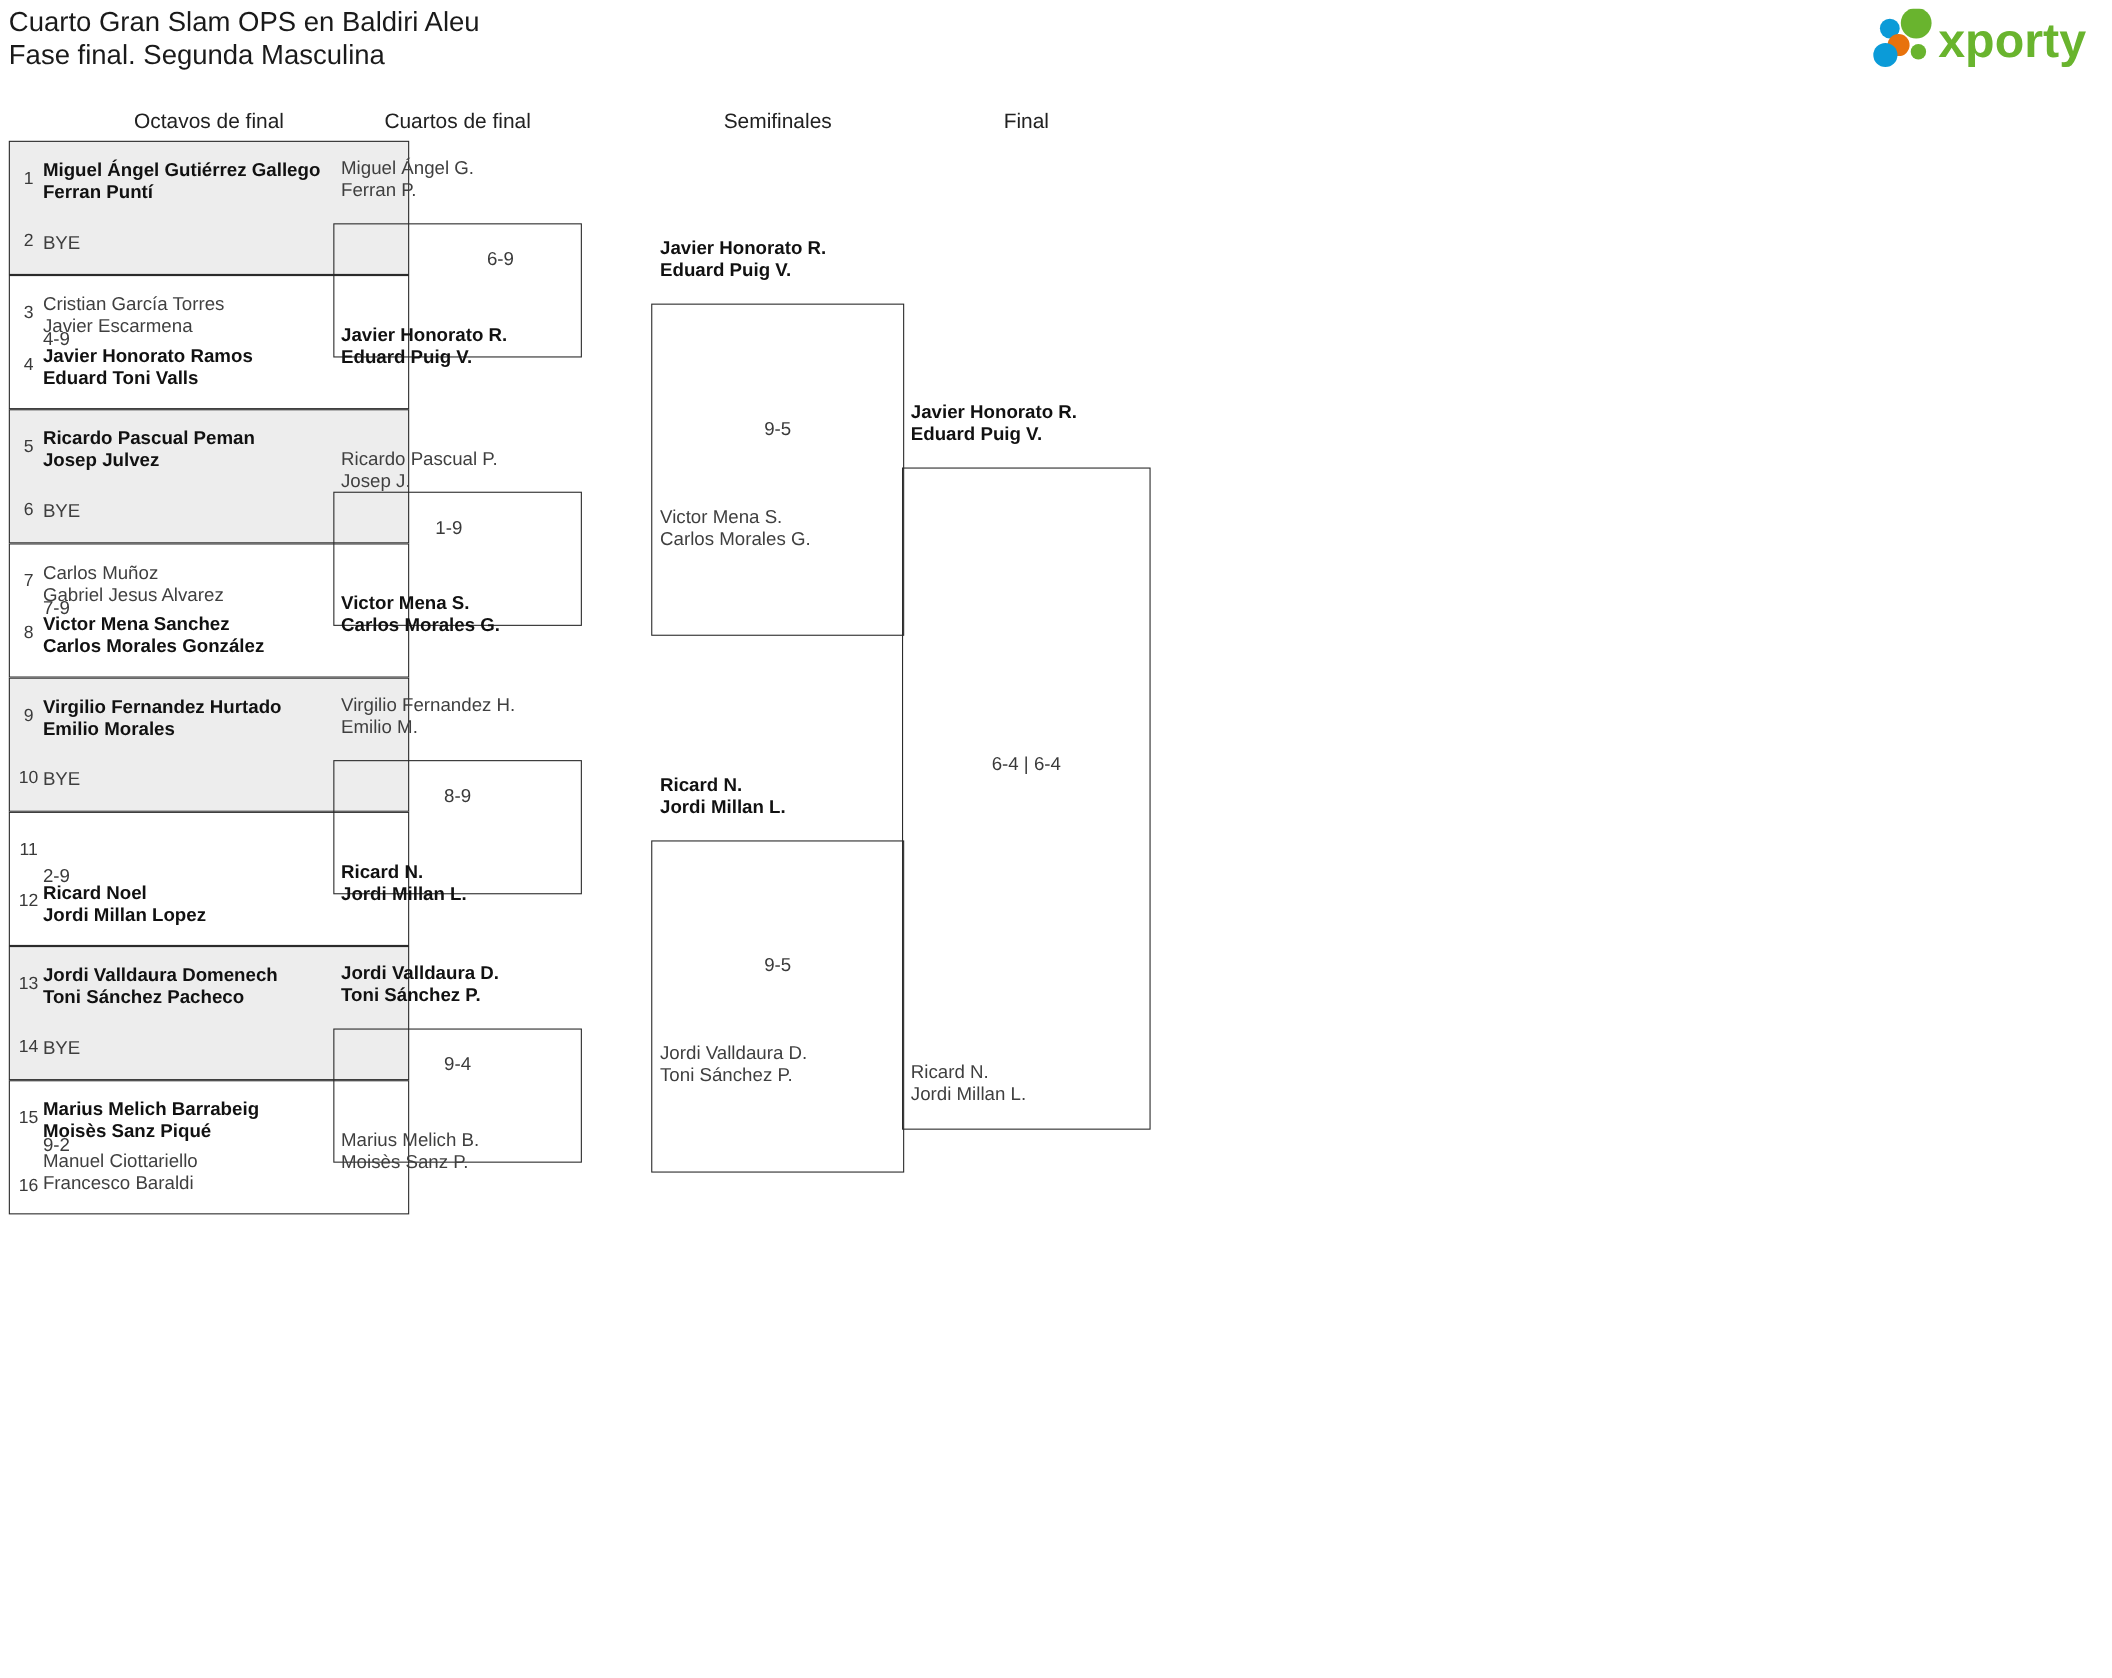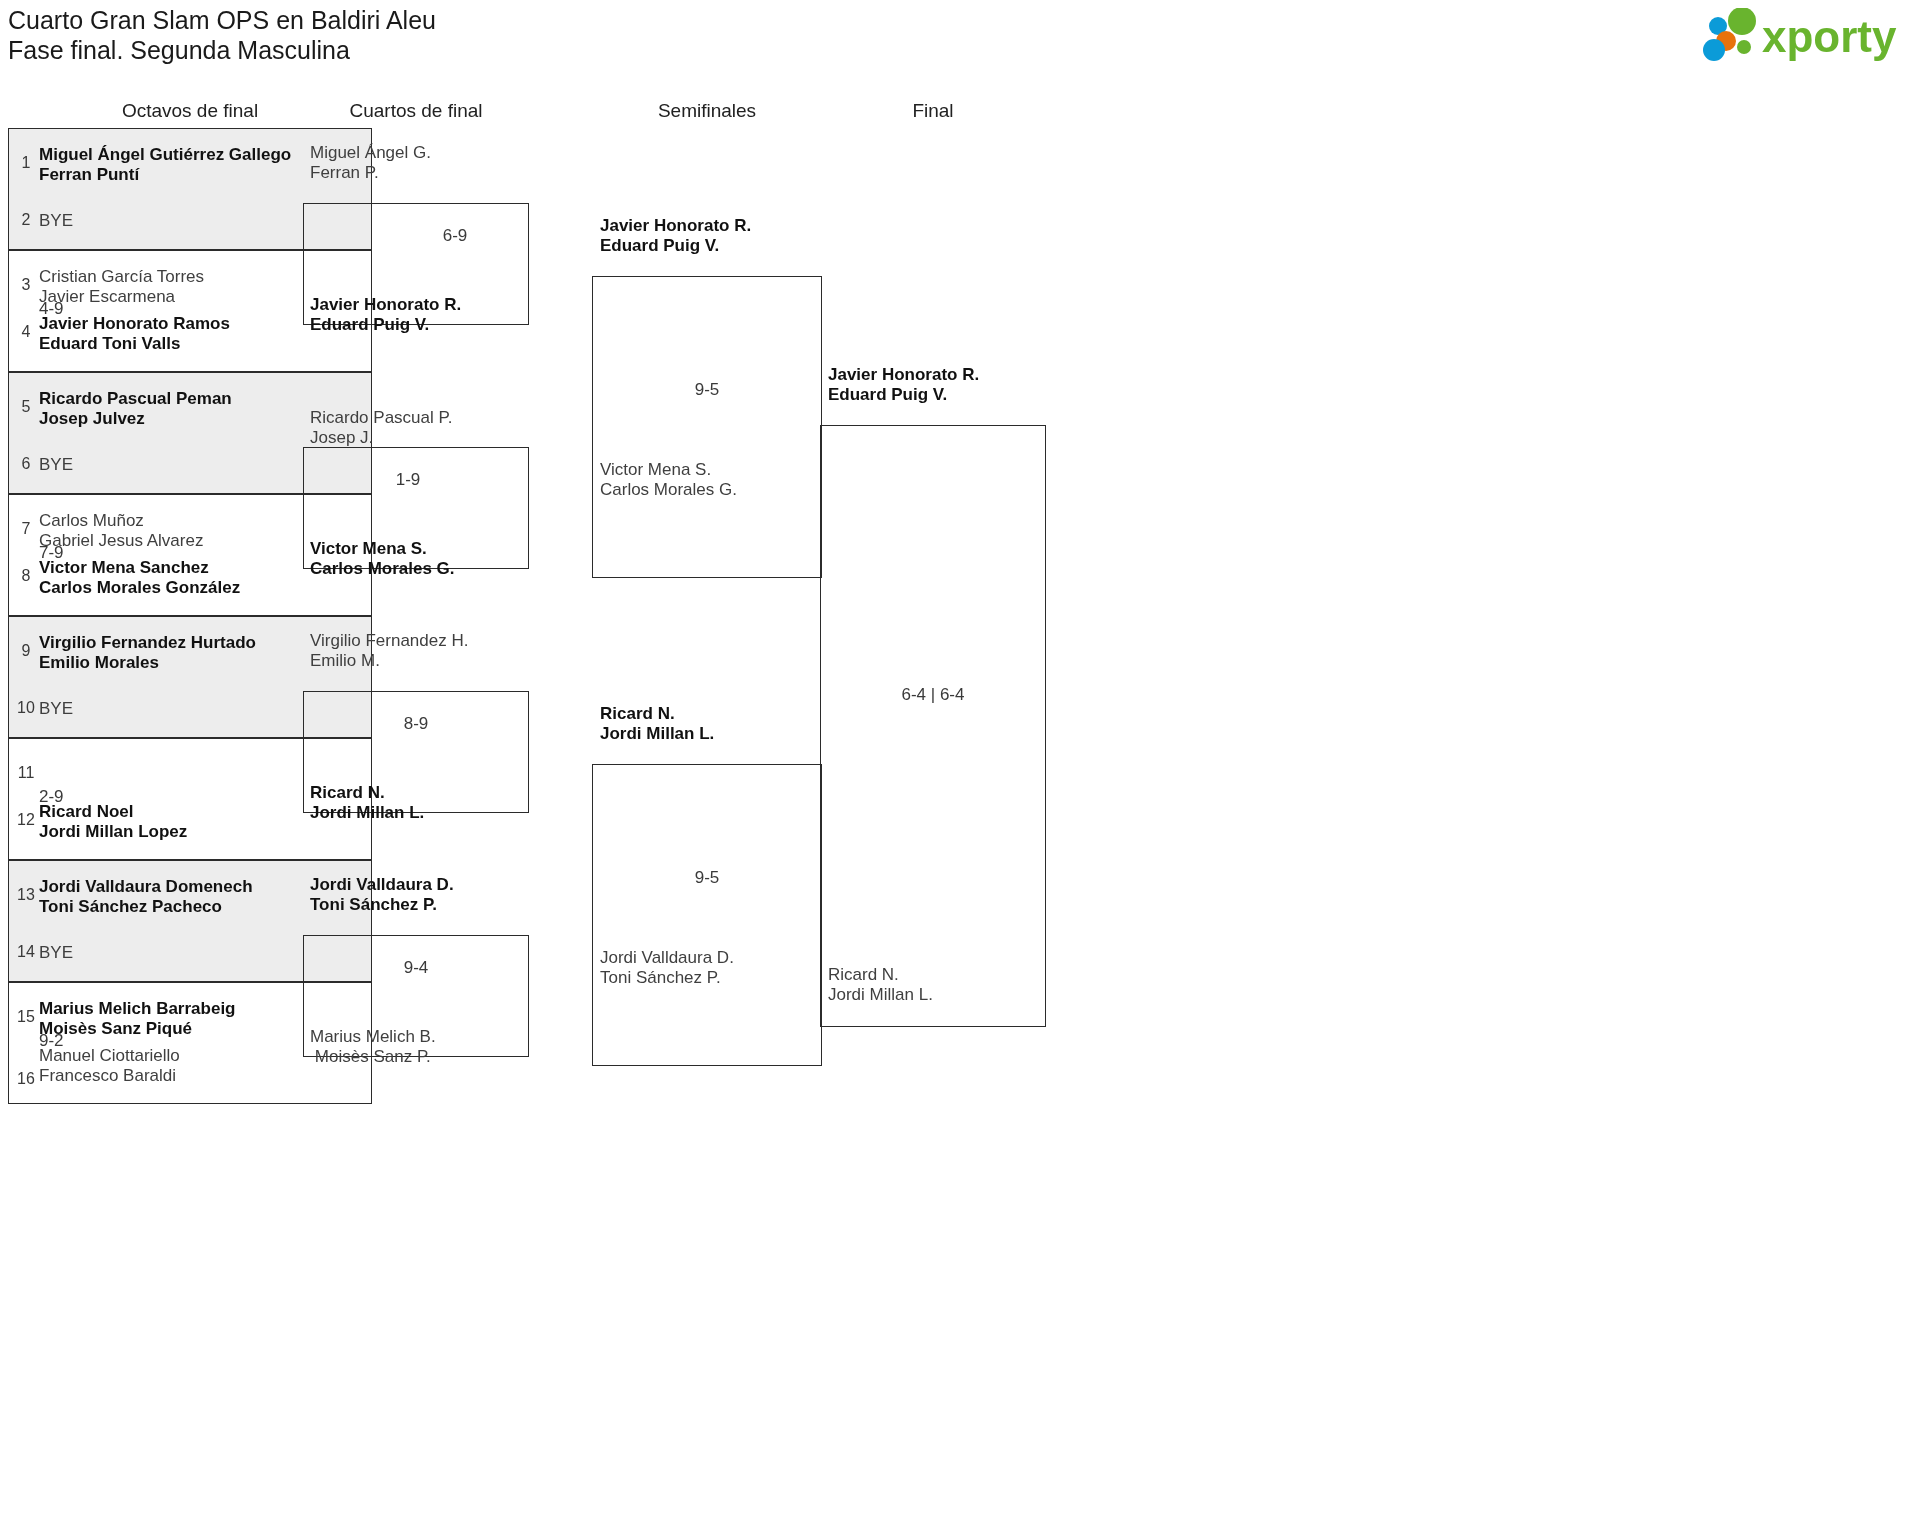--- a/index.html
+++ b/index.html
@@ -224,21 +224,21 @@
   <div>Ricard N.</div>
   <div>Jordi Millan L.</div>
 </div>
 <div class="abs bscore" style="left:303px;top:714px;width:226px;">8-9</div>
 
 <div class="abs bbox" style="left:303px;top:935px;width:226px;height:122px;"></div>
 <div class="abs lbl win" style="left:310px;top:875px;">
   <div>Jordi Valldaura D.</div>
   <div>Toni Sánchez P.</div>
 </div>
-<div class="abs lbl lose" style="left:310px;top:1027px;text-align:center;">
+<div class="abs lbl lose" style="left:310px;top:1027px;">
   <div>Marius Melich B.</div>
   <div>Moisès Sanz P.</div>
 </div>
 <div class="abs bscore" style="left:303px;top:958px;width:226px;">9-4</div>
 
 <div class="abs bbox" style="left:592px;top:276px;width:230px;height:302px;"></div>
 <div class="abs lbl win" style="left:600px;top:216px;">
   <div>Javier Honorato R.</div>
   <div>Eduard Puig V.</div>
 </div>

